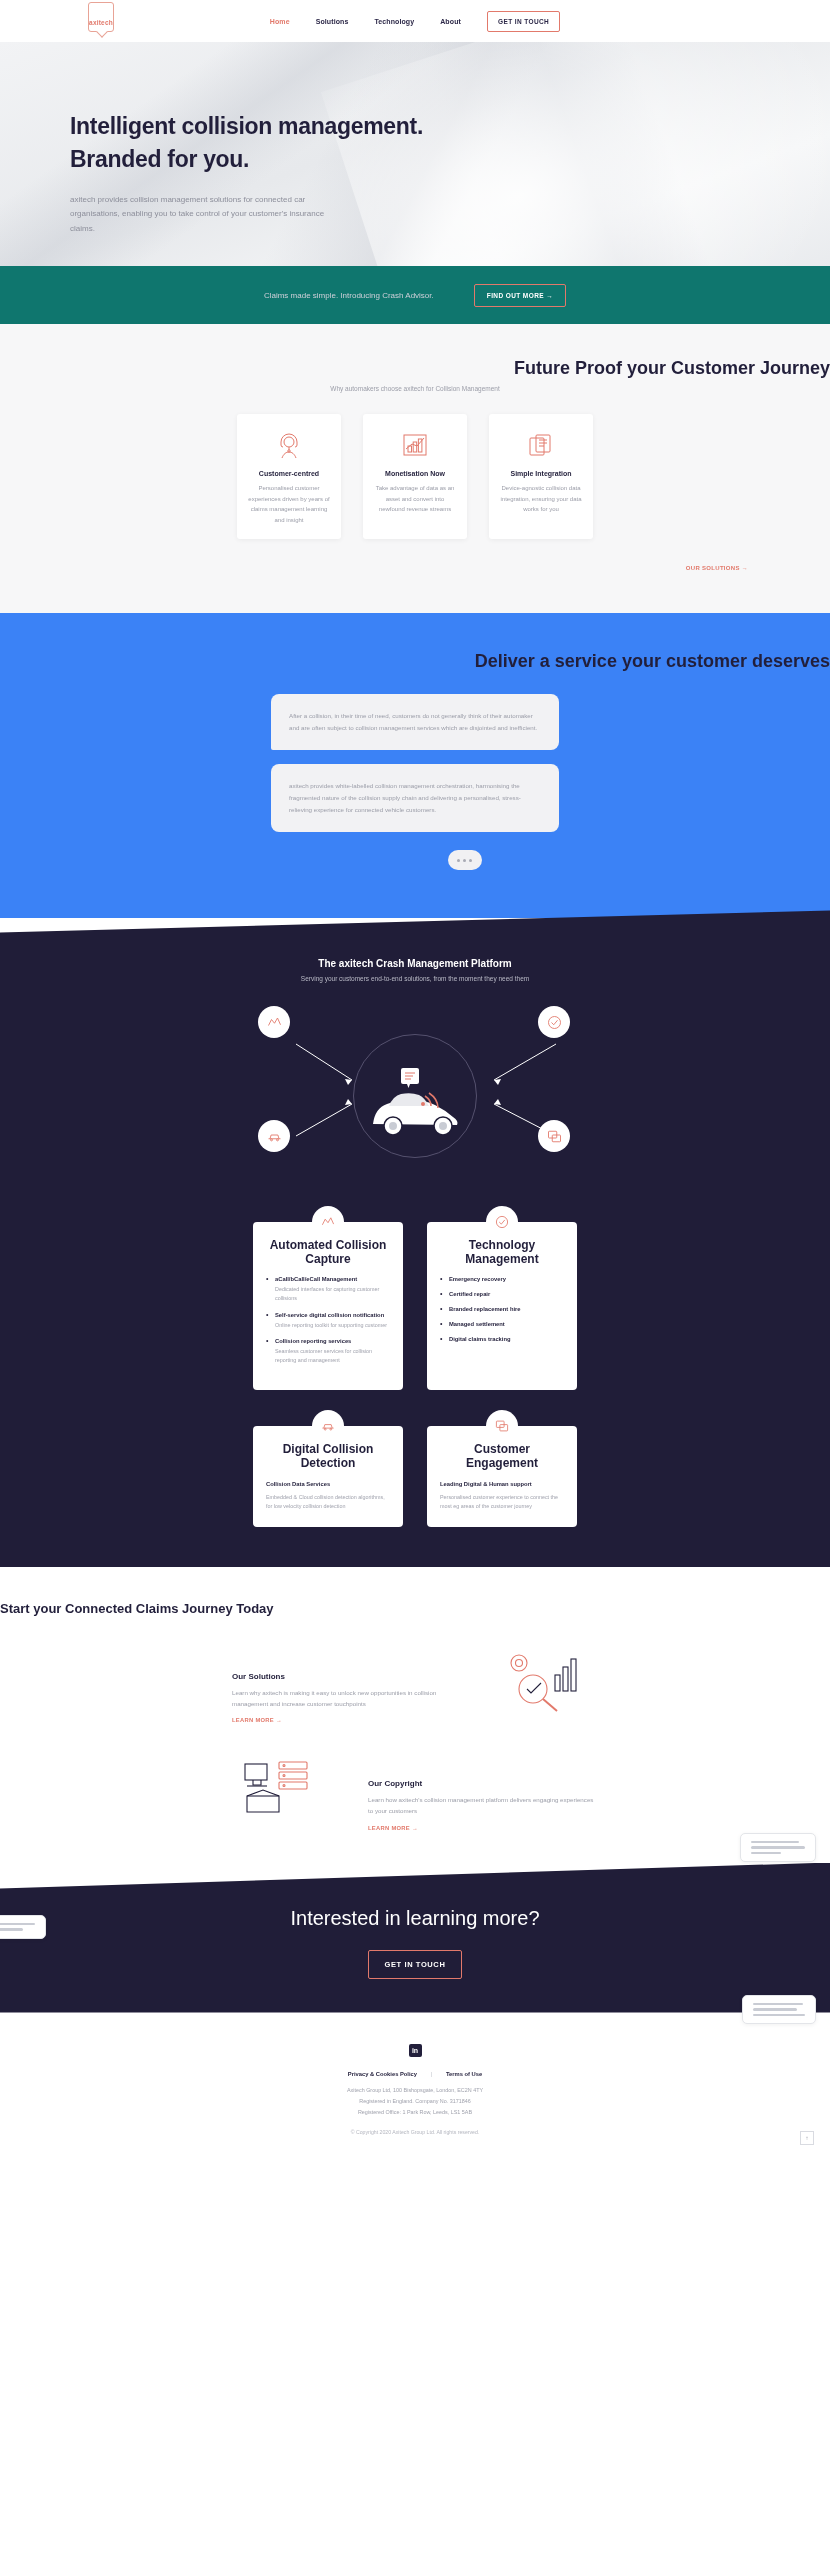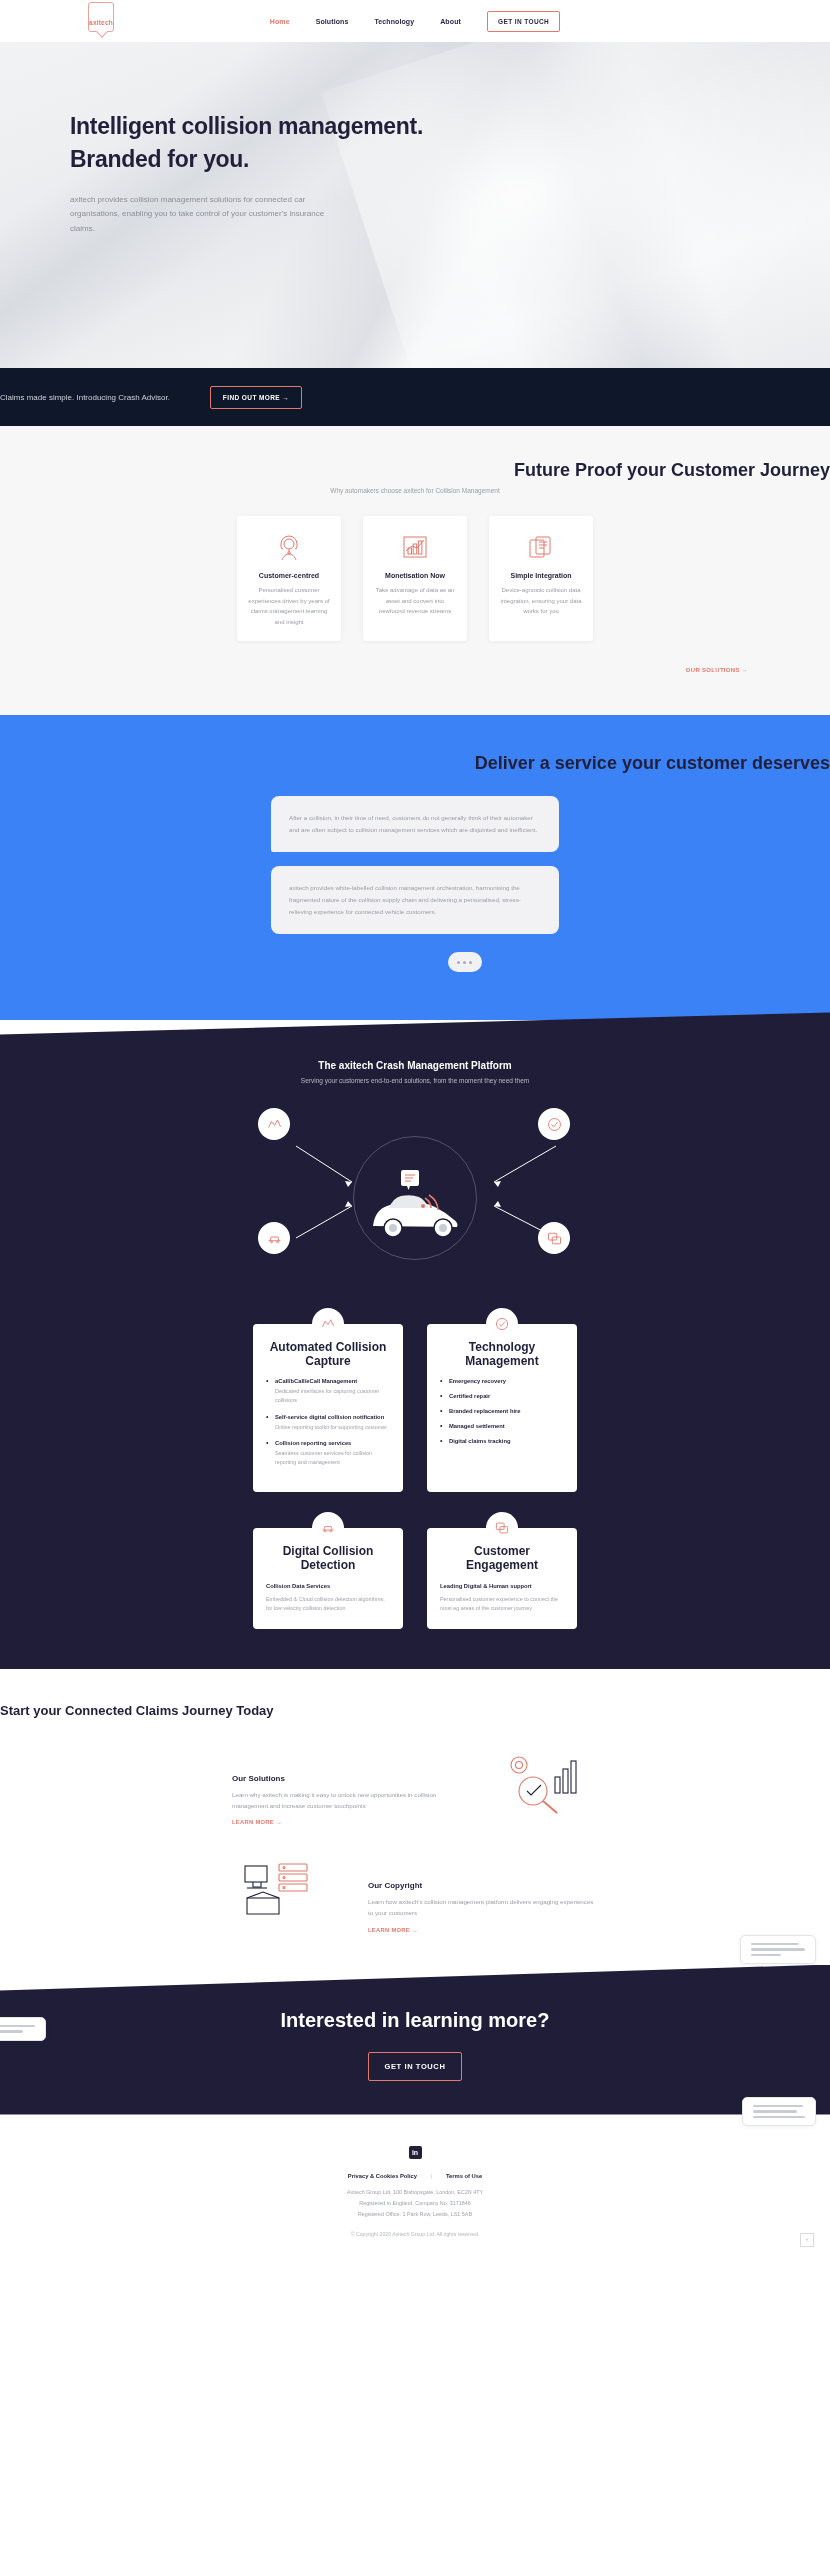--- a/index.html
+++ b/index.html
@@ -54,21 +54,21 @@
   .btn-outline {
     border: 1px solid #e2796b;
     color: #2b2747;
     font-size: 6.5px; font-weight: 700;
     padding: 6px 10px; border-radius: 2px;
     letter-spacing: .4px; background: #fff; cursor: pointer;
   }
 
   
   .hero {
-    height: 326px;
+    height: 224px;
     background:
       linear-gradient(118deg, rgba(255,255,255,0) 40%, rgba(205,208,215,.55) 52%, rgba(255,255,255,0) 58%),
       linear-gradient(145deg, rgba(255,255,255,0) 20%, rgba(198,202,210,.45) 30%, rgba(255,255,255,0) 40%),
       linear-gradient(70deg, rgba(255,255,255,0) 55%, rgba(190,195,205,.4) 68%, rgba(255,255,255,0) 78%),
       linear-gradient(160deg,#f2f3f5 0%, #e7e9ec 45%, #f6f7f8 75%, #e9ebee 100%);
     position: relative; overflow: hidden;
     padding-left: 70px; padding-top: 68px;
   }
   .hero:before {
     content:""; position:absolute; right:-60px; top:-40px;
@@ -81,23 +81,23 @@
     color: #221f3b; letter-spacing: -.3px; position: relative; z-index: 2;
   }
   .hero p {
     margin-top: 16px;
     font-size: 8px; line-height: 1.85; color: #8d8f9b;
     max-width: 272px; position: relative; z-index: 2;
   }
 
   
   .banner {
-    background: #0f172a;
+    background: #0f766e;
     height: 58px;
-    display: flex; align-items: center; 
+    display: flex; align-items: center; justify-content: center;
     gap: 40px;
   }
   .banner-text { color: #cfd0d9; font-size: 8px; }
   .banner .btn-outline {
     background: transparent; color: #ffffff; border-color: #e2796b;
     padding: 7px 12px; font-size: 6.5px;
   }
 
   
   .section-light { background: #f7f7f8; padding: 34px 0 42px; }
@@ -182,21 +182,21 @@
   .learn { font-size: 5.8px; font-weight: 700; color: #e2796b; margin-top: 8px; cursor: pointer; letter-spacing:.3px;}
   .jart { width: 110px; height: 74px; display:flex; align-items:center; justify-content:center; }
 
   
   .cta {
     background: #201d38; position: relative; height: 150px;
     clip-path: polygon(0 26px, 100% 0, 100% 100%, 0 100%);
     display: flex; flex-direction: column; align-items: center; justify-content: center;
     margin-top: 22px;
   }
-  .cta h2 { color: #fff; font-size: 20px; font-weight: 700; margin-top: 10px; }
+  .cta h2 { color: #fff; font-size: 20px; font-weight: 400; margin-top: 10px; }
   .cta .btn-outline {
     margin-top: 20px; background: transparent; color: #fff;
     border-color: #e2796b; padding: 9px 16px; font-size: 7.5px; letter-spacing: .6px;
   }
   .deco { position: absolute; pointer-events: none; }
   .deco-lines { display: flex; flex-direction: column; gap: 3px; }
   .deco-lines span { display: block; height: 2.5px; background: #c9ccd4; border-radius: 2px; }
 
   .pill-tr { right: 0px; top: -36px; }
   .pill-l  { left: -24px; top: 58px; }

